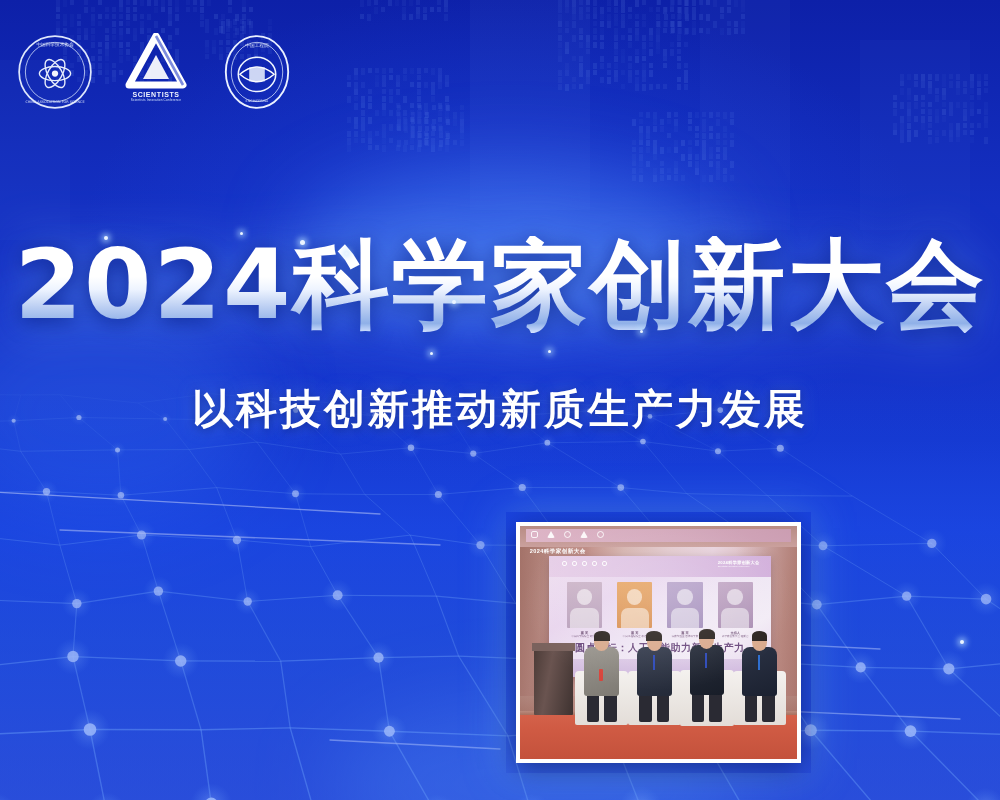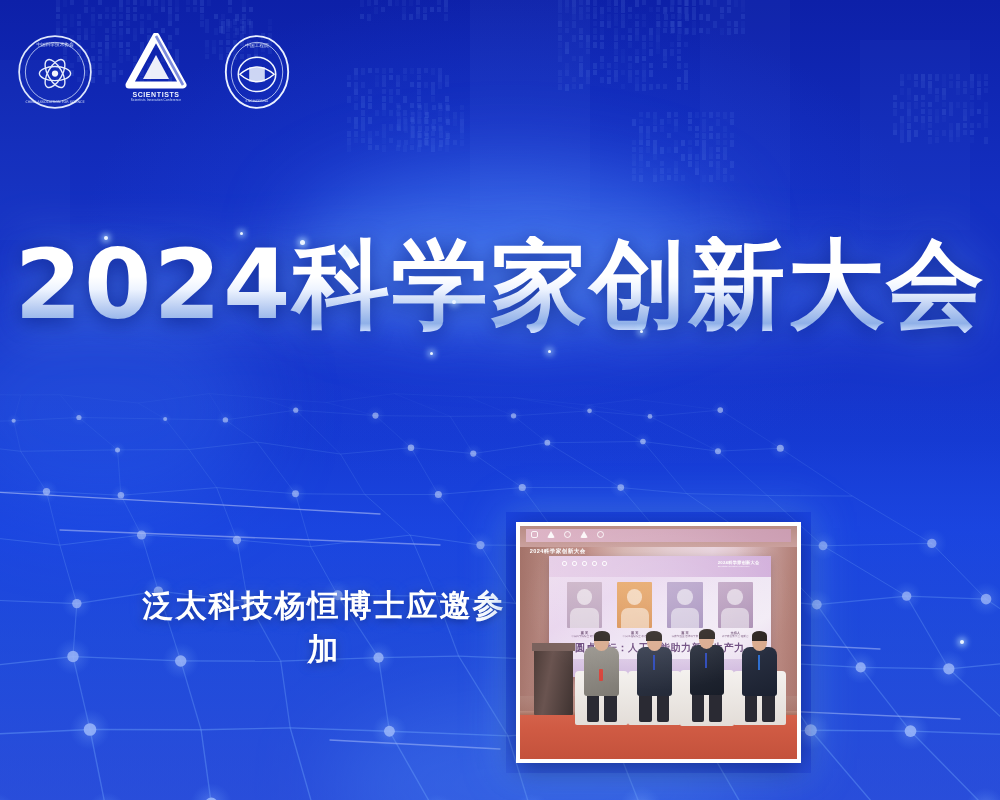--- a/index.html
+++ b/index.html
@@ -1964,23 +1964,23 @@
         <text x="50" y="18" text-anchor="middle">中国工程院</text>
         <text x="50" y="88" text-anchor="middle" font-size="4.2">ENGINEERING</text>
       </g>
     </svg>
 
   </div>
 
   <div class="titlewrap">
     <div class="maintitle">2024科学家创新大会</div>
   </div>
+  <div class="subtitle">以科技创新推动新质生产力发展</div>
 
   <div class="caption">
-    <span>泛太科技杨恒博士应邀参加</span>
   </div>
 
   <div class="photo-outerglow"></div>
   <div class="photo">
     <div class="photo-inner">
       <div class="wall"></div>
       <div class="wallglowL"></div>
       <div class="wallglowR"></div>
       <div class="ceiling"></div>
       <div class="topstrip"></div>

